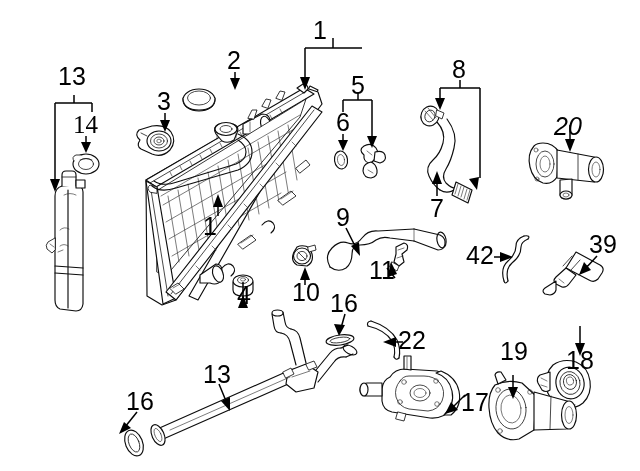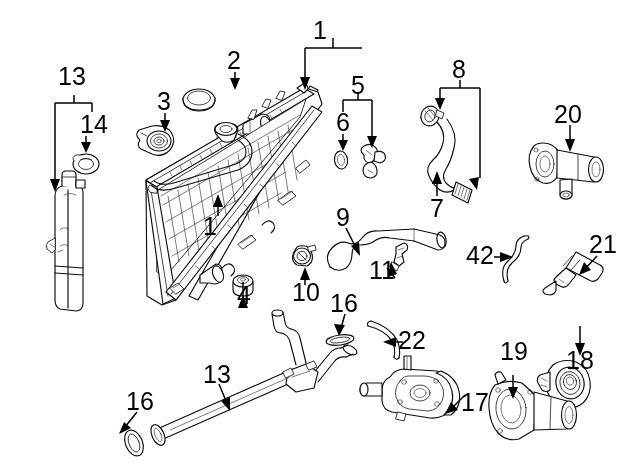--- a/index.html
+++ b/index.html
@@ -630,25 +630,25 @@
   <div class="callout-text" style="left:237px;  top:283px;">4</div>
   <div class="callout-text" style="left:351px;  top:73px;">5</div>
   <div class="callout-text" style="left:336px;  top:110px;">6</div>
   <div class="callout-text" style="left:430px;  top:196px;">7</div>
   <div class="callout-text" style="left:452px;  top:57px;">8</div>
   <div class="callout-text" style="left:336px;  top:205px;">9</div>
   <div class="callout-text" style="left:292px;  top:280px;text-align:center;">10</div>
   <div class="callout-text" style="left:369px;  top:258px;text-align:right;">11</div>
   <div class="callout-text" style="left:203px;  top:214px;">1</div>
   <div class="callout-text" style="left:58px;   top:64px;text-align:center;">13</div>
-  <div class="callout-text" style="left:80px;   top:112px;">14</div>
+  <div class="callout-text" style="left:73px;   top:112px;font-family:Liberation Serif, serif;">14</div>
   <div class="callout-text" style="left:203px;  top:362px;">13</div>
   <div class="callout-text" style="left:126px;  top:389px;">16</div>
   <div class="callout-text" style="left:330px;  top:291px;">16</div>
   <div class="callout-text" style="left:461px;  top:390px;">17</div>
   <div class="callout-text" style="left:566px;  top:312px;margin-top:36px;">18</div>
   <div class="callout-text" style="left:500px;  top:339px;">19</div>
-  <div class="callout-text" style="left:554px;  top:102px;">20</div>
-  <div class="callout-text" style="left:589px;  top:232px;">21</div>
+  <div class="callout-text" style="left:554px;  top:114px;font-style:italic;">20</div>
+  <div class="callout-text" style="left:589px;  top:232px;">39</div>
   <div class="callout-text" style="left:398px;  top:328px;text-align:center;">22</div>
   <div class="callout-text" style="left:466px;  top:243px;">42</div>
 
 </div>
 
 </body></html>

